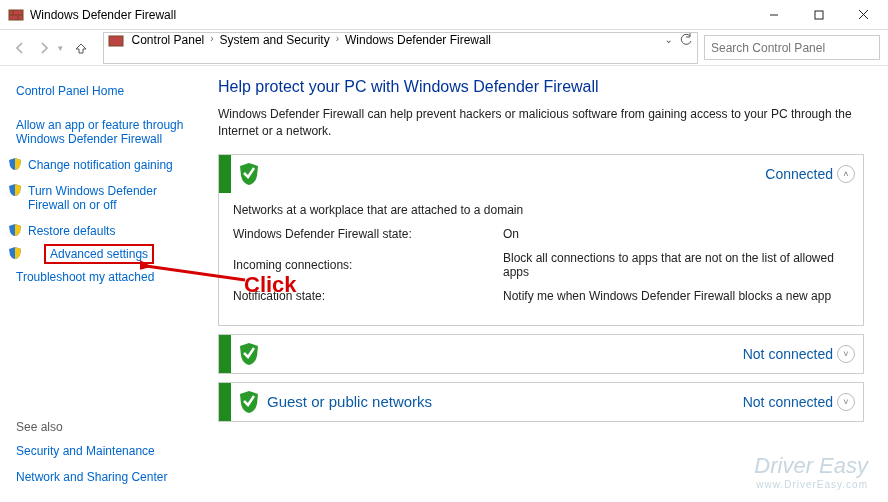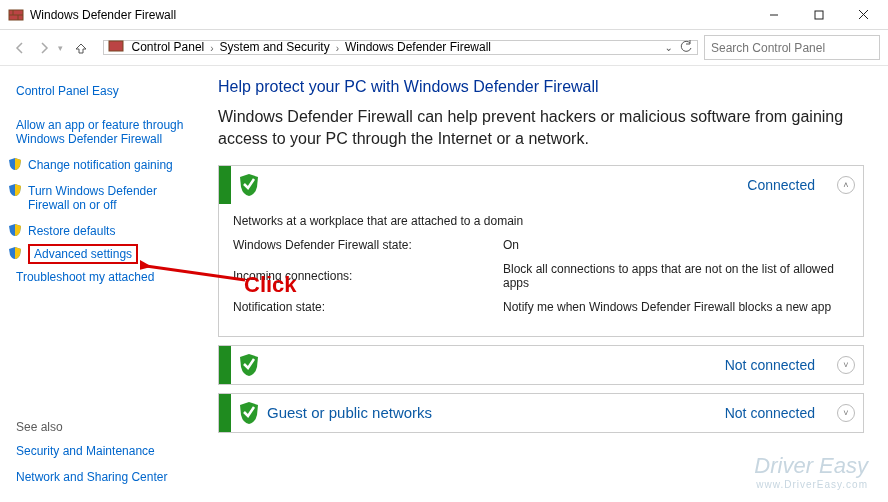--- a/index.html
+++ b/index.html
@@ -4,49 +4,49 @@
 <style>
 * { box-sizing: border-box; margin: 0; padding: 0; }
 body { font-family: "Segoe UI", Tahoma, sans-serif; font-size: 12px; color: #000; background: #fff; width: 888px; height: 502px; overflow: hidden; position: relative; }
 .titlebar { height: 30px; display: flex; align-items: center; padding: 0 2px 0 8px; border-bottom: 1px solid #ddd; }
 .titlebar .app-icon { width: 16px; height: 16px; margin-right: 6px; }
 .titlebar .title { flex: 1; font-size: 12px; }
 .titlebar .win-btn { width: 45px; height: 29px; display: flex; align-items: center; justify-content: center; font-size: 11px; cursor: default; }
 .toolbar { height: 36px; display: flex; align-items: center; padding: 0 8px; border-bottom: 1px solid #e5e5e5; }
 .nav-arrow { width: 24px; height: 24px; display: flex; align-items: center; justify-content: center; color: #888; }
 .up-arrow { width: 24px; height: 24px; display: flex; align-items: center; justify-content: center; color: #444; margin: 0 4px; }
-.addressbar { flex: 1; display: flex; align-items: flex-end; border: 1px solid #ccc; height: 15px; padding: 0 4px; margin: 0 6px; }
+.addressbar { flex: 1; display: flex; align-items: flex-start; border: 1px solid #ccc; height: 32px; padding: 0 4px; margin: 0 6px; }
 .addressbar .ab-icon { width: 16px; height: 16px; margin-right: 6px; }
 .crumb { font-size: 12px; padding: 0 2px; cursor: default; }
 .crumbsep { color: #666; padding: 0 4px; font-size: 10px; }
 .ab-right { margin-left: auto; display: flex; align-items: center; gap: 6px; color: #555; }
 .searchbox { width: 176px; border: 1px solid #ccc; height: 25px; padding: 0 6px; font-size: 12px; color: #777; }
 .body { display: flex; height: calc(100% - 66px); }
 .sidebar { width: 210px; padding: 12px 10px; }
 .sidebar a { display: block; color: #0066cc; font-size: 12px; padding: 6px 2px 6px 18px; position: relative; cursor: default; }
 .sidebar a.plain { padding-left: 6px; }
 .shield-mark { position: absolute; left: -2px; top: 5px; width: 14px; height: 14px; }
 .see-also { color: #5b5b5b; font-size: 12px; margin-top: 130px; padding-left: 6px; margin-bottom: 4px; }
 .main { flex: 1; padding: 12px 24px 12px 8px; overflow: hidden; }
 .heading { color: #003399; font-size: 16px; margin-bottom: 10px; }
-.desc { font-size: 16px; color: #222; margin-bottom: 14px; line-height: 1.4; }
+.desc { font-size: 12px; color: #222; margin-bottom: 14px; line-height: 1.4; }
 .panel { border: 1px solid #ccc; margin-bottom: 8px; }
 .panel-head { display: flex; align-items: center; height: 38px; }
 .greenbar { width: 12px; height: 100%; background: #1f8b1f; }
 .bigshield { width: 20px; height: 24px; margin: 0 8px; }
 .panel-title { color: #0b5aa5; font-size: 15px; }
-.panel-status { margin-left: auto; color: #0b5aa5; font-size: 14px; margin-right: 22px; }
+.panel-status { margin-left: auto; color: #0b5aa5; font-size: 14px; margin-right: 4px; }
 .chev { width: 18px; height: 18px; border: 1px solid #bbb; border-radius: 50%; margin-right: 8px; display: flex; align-items: center; justify-content: center; font-size: 9px; color: #777; }
 .panel-body { padding: 10px 14px 12px 14px; font-size: 12px; }
 .subdesc { margin-bottom: 10px; color: #222; }
 .kv { display: flex; margin-bottom: 10px; align-items: center; }
 .kv .k { width: 270px; color: #222; }
 .kv .v { flex: 1; color: #222; }
 .domain-icon { display: inline-block; width: 14px; height: 14px; background: #5d90c0; vertical-align: middle; margin-right: 6px; }
-.redbox { border: 2px solid #d40000; }
+.redbox { border: 2px solid #d40000; margin-left: 16px; }
 .arrow-ann { position: absolute; left: 140px; top: 258px; pointer-events: none; }
 .click-label { position: absolute; left: 244px; top: 272px; color: #d70000; font-size: 22px; font-weight: 700; pointer-events: none; }
 .watermark { position: absolute; right: 20px; bottom: 12px; text-align: right; color: #c7d6e0; pointer-events: none; }
 .watermark .wm1 { font-size: 22px; font-style: italic; }
 .watermark .wm2 { font-size: 10px; letter-spacing: 1px; }
 svg { display: block; }
 </style>
 </head>
 <body>
 
@@ -114,21 +114,21 @@
             <path d="M11 0 L11 4 L7 4" fill="none" stroke="#555"></path>
           </svg>
         </span>
     </span>
   </div>
   <input class="searchbox" placeholder="Search Control Panel" style="">
 </div>
 
 <div class="body">
   <div class="sidebar">
-    <a class="plain">Control Panel Easy</a>
+    <a class="plain">Control Panel Home</a>
     <div style="height:8px"></div>
     <a class="plain">Allow an app or feature through Windows Defender Firewall</a>
     <a>
       <span class="shield-mark">
           <svg viewBox="0 0 14 14">
             <path d="M7 1 L13 3 L12 9 Q10 13 7 13 Q4 13 2 9 L1 3 Z" fill="#2b7ad1"></path>
             <path d="M7 1 L7 13 Q10 13 12 9 L13 3 Z" fill="#f5c40f"></path>
           </svg>
         </span>
       <span>Change notification gaining</span>

